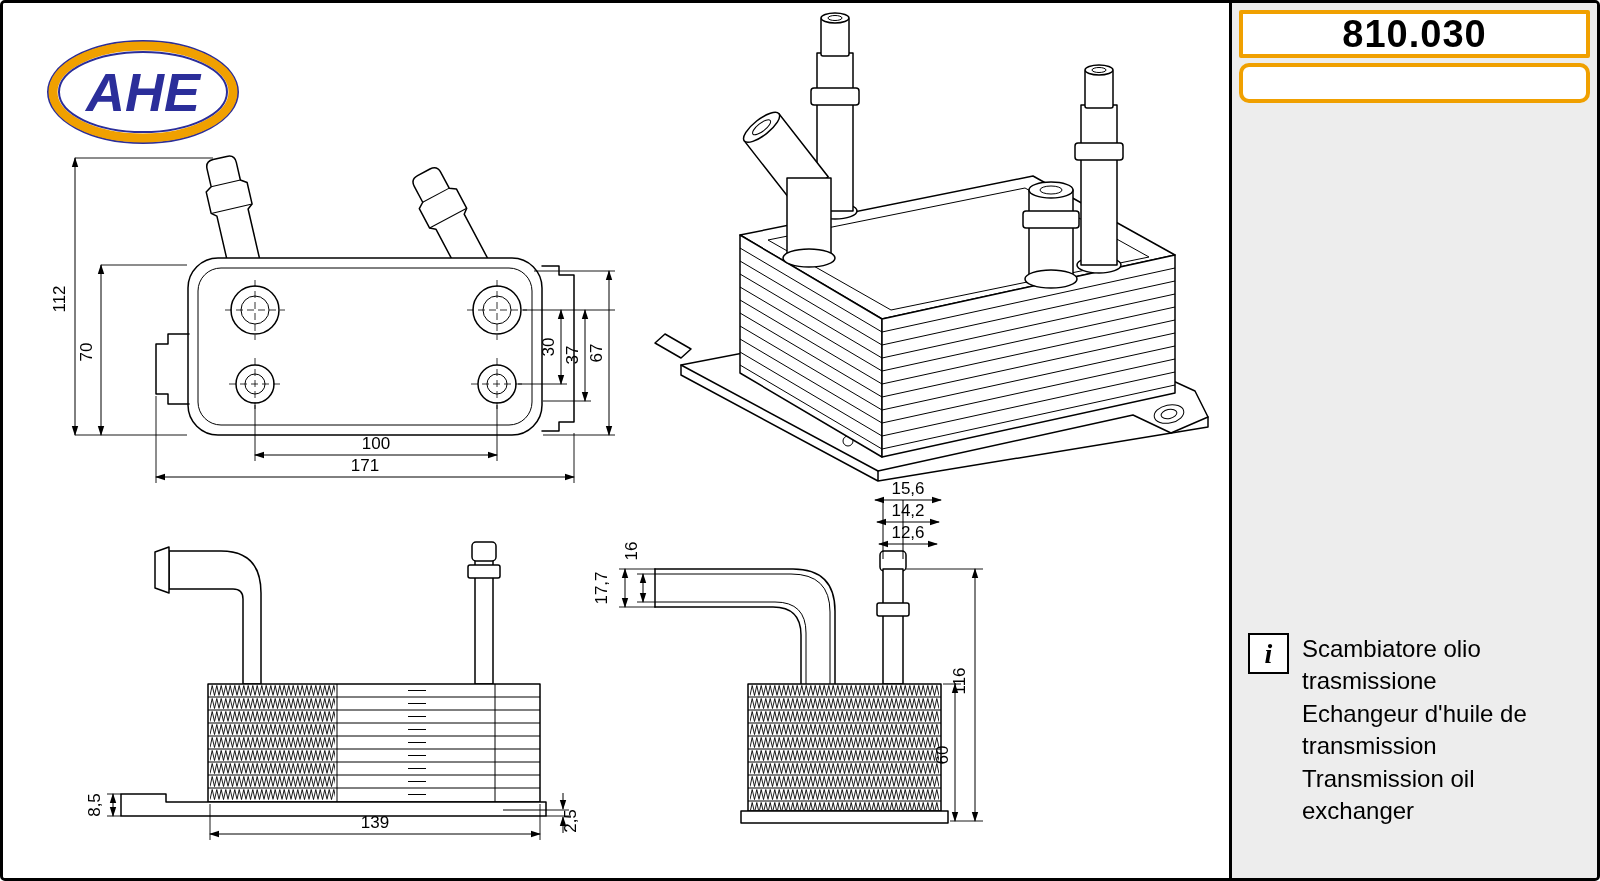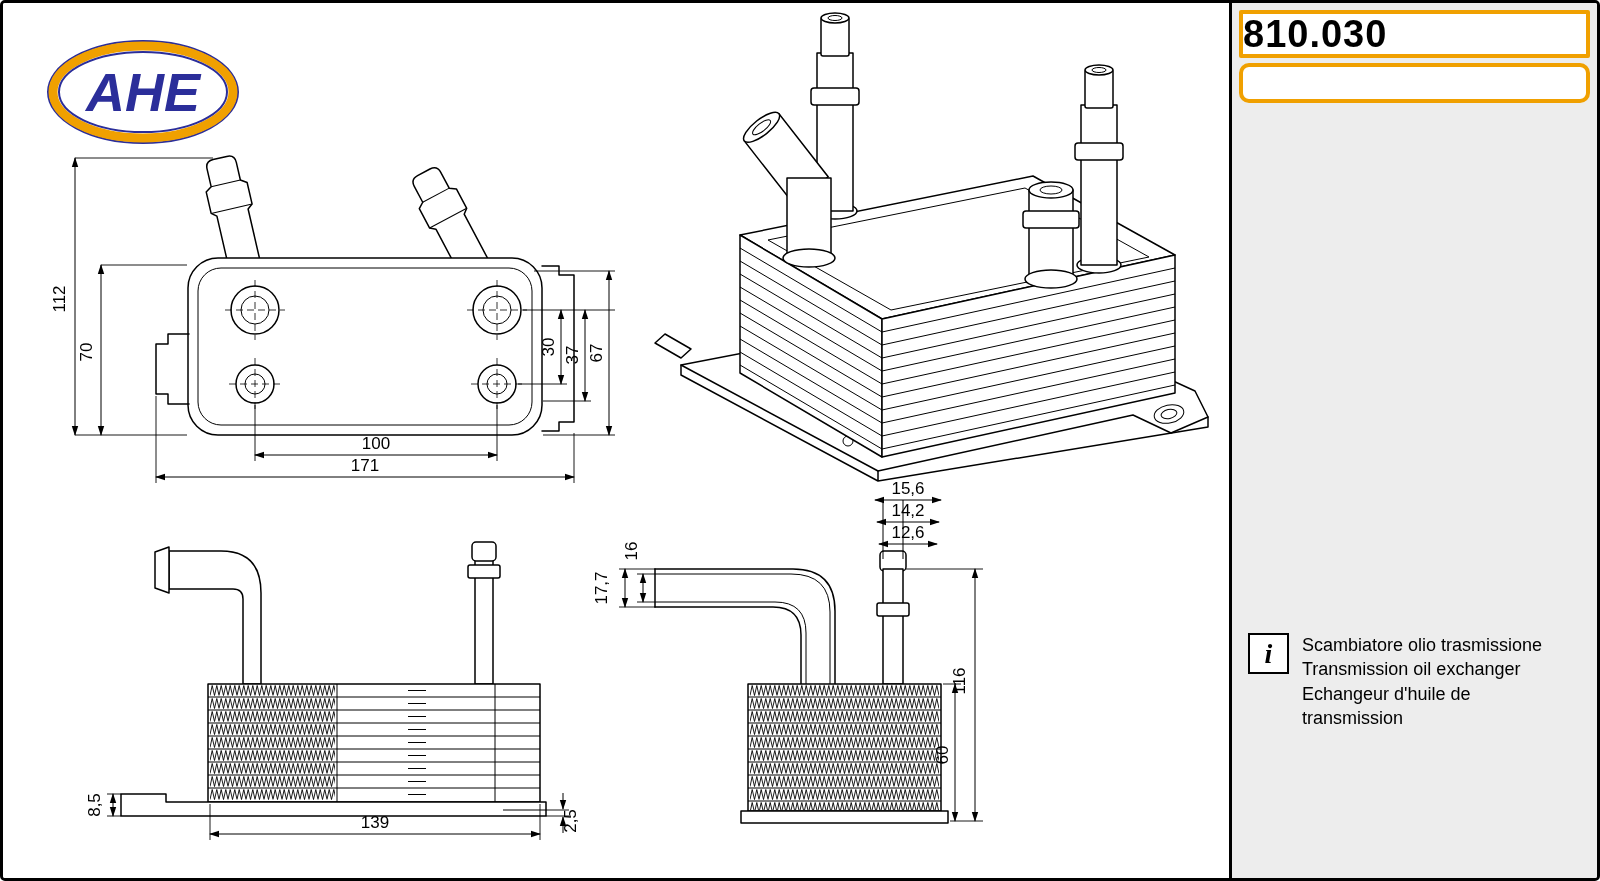--- a/index.html
+++ b/index.html
@@ -5,28 +5,28 @@
   * { margin:0; padding:0; box-sizing:border-box; }
   html,body { width:1600px; height:881px; background:#fff; font-family:"Liberation Sans",sans-serif; }
   .page { position:absolute; left:0; top:0; width:1600px; height:881px; background:#fff;
           border:3px solid #000; border-radius:5px; overflow:hidden; }
   .drawing-area { position:absolute; left:0; top:0; width:1229px; height:875px; background:#fff; }
   .logo { position:absolute; left:40px; top:34px; width:200px; height:110px; }
   .side-panel { position:absolute; top:0; right:0; width:368px; height:875px;
                 background:#ededed; border-left:3px solid #000; }
   .part-box { position:absolute; left:7px; top:7px; width:351px; height:48px; background:#fff;
               border:4px solid #f0a000; border-radius:2px; display:flex; align-items:center;
-              font-size:38px; font-weight:bold; color:#000; letter-spacing:1px; }
+              justify-content:center; font-size:38px; font-weight:bold; color:#000; letter-spacing:1px; }
   .ref-box { position:absolute; left:7px; top:60px; width:351px; height:40px; background:#fff;
              border:4px solid #f0a000; border-radius:10px; }
   .info { position:absolute; left:16px; top:630px; display:flex; gap:13px; }
   .info-icon { width:41px; height:41px; border:2.5px solid #000; background:#fff; flex:0 0 auto;
                display:flex; align-items:center; justify-content:center;
                font-family:"Liberation Serif",serif; font-style:italic; font-weight:bold; font-size:28px; color:#000; }
-  .info-text { width:252px; font-size:18px; line-height:1.35; color:#000; }
+  .info-text { width:252px; font-size:24px; line-height:1.35; color:#000; }
   .info-text p { margin:0; }
   svg text { user-select:none; }
 </style>
 </head>
 <body>
 
 <div class="page">
 
   <div class="drawing-area">
 
@@ -237,19 +237,19 @@
     <div class="part-box">
       <span>810.030</span>
     </div>
     <div class="ref-box"></div>
     <div class="info">
       <div class="info-icon">
         <span>i</span>
       </div>
       <div class="info-text">
         <p>Scambiatore olio trasmissione</p>
+        <p>Echangeur d'huile de transmission</p>
         <p>Transmission oil exchanger</p>
-        <p>Echangeur d'huile de transmission</p>
       </div>
     </div>
   </aside>
 
 </div>
 
 </body></html>

